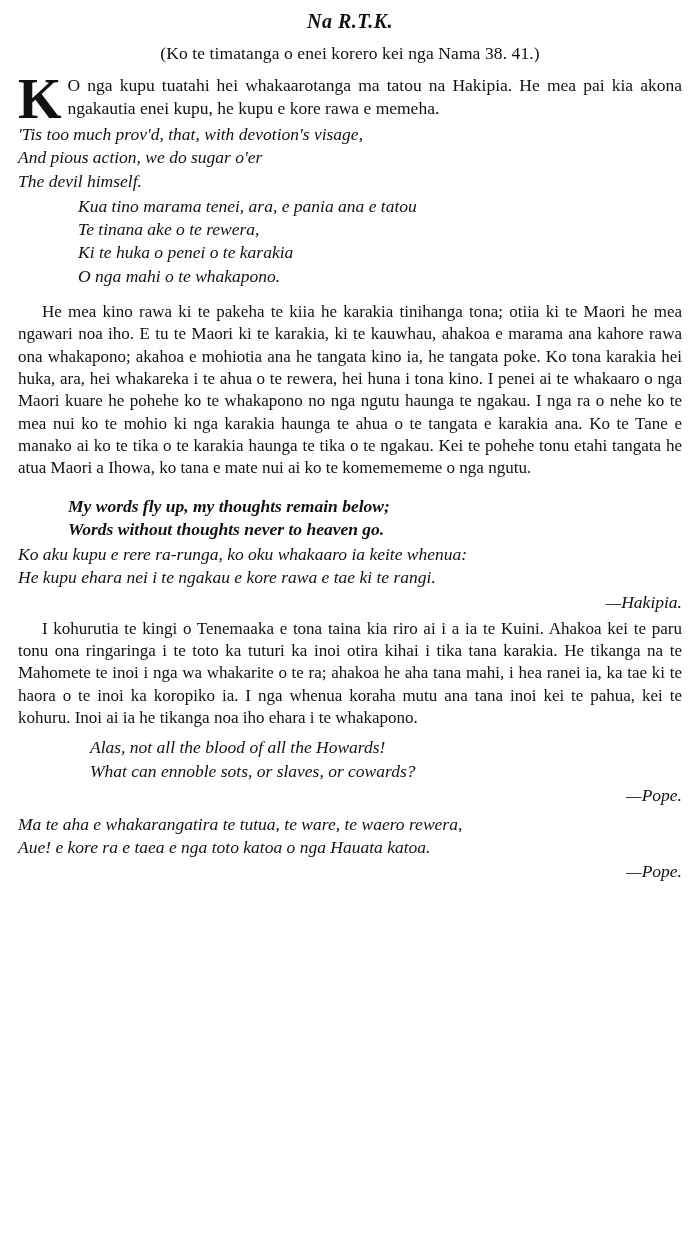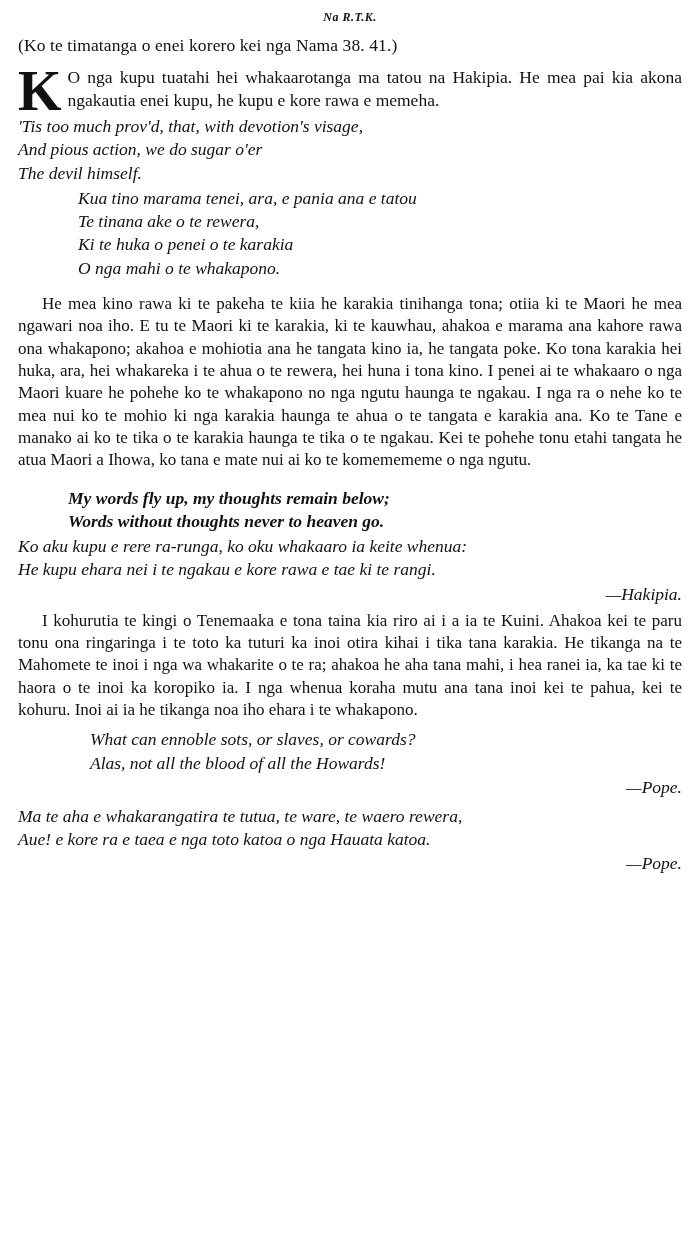--- a/index.html
+++ b/index.html
@@ -17,25 +17,26 @@
     width: 700px;
     height: 1240px;
     box-sizing: border-box;
     padding: 6px 18px 0 18px;
     position: relative;
   }
   .title {
     text-align: center;
     font-style: italic;
     font-weight: bold;
-    font-size: 12px;
+    font-size: 20px;
     letter-spacing: 0.5px;
     margin: 4px 0 10px 0;
   }
   .subtitle {
+    text-align: center;
     font-size: 17.5px;
     margin: 0 0 10px 0;
     letter-spacing: 0.1px;
   }
   .dropcap-para {
     position: relative;
     font-size: 17.5px;
     line-height: 1.32;
     text-align: justify;
     margin: 0 0 2px 0;
@@ -140,22 +141,22 @@
 
   <div class="attrib">—Hakipia.</div>
 
   <div class="spacer-xs"></div>
 
   <p class="body indent">I kohurutia te kingi o Tenemaaka e tona taina kia riro ai i a ia te Kuini. Ahakoa kei te paru tonu ona ringaringa i te toto ka tuturi ka inoi otira kihai i tika tana karakia. He tikanga na te Mahomete te inoi i nga wa whakarite o te ra; ahakoa he aha tana mahi, i hea ranei ia, ka tae ki te haora o te inoi ka koropiko ia. I nga whenua koraha mutu ana tana inoi kei te pahua, kei te kohuru. Inoi ai ia he tikanga noa iho ehara i te whakapono.</p>
 
   <div class="spacer-xs"></div>
 
   <div class="verse left2">
+    <div class="verse-line">Alas, not all the blood of all the Howards!</div>
     <div class="verse-line">What can ennoble sots, or slaves, or cowards?</div>
-    <div class="verse-line">Alas, not all the blood of all the Howards!</div>
   </div>
 
   <div class="attrib">—Pope.</div>
 
   <div class="spacer-xs"></div>
 
   <div class="verse flush">
     <div class="verse-line">Ma te aha e whakarangatira te tutua, te ware, te waero rewera,</div>
     <div class="verse-line">Aue! e kore ra e taea e nga toto katoa o nga Hauata katoa.</div>
   </div>

